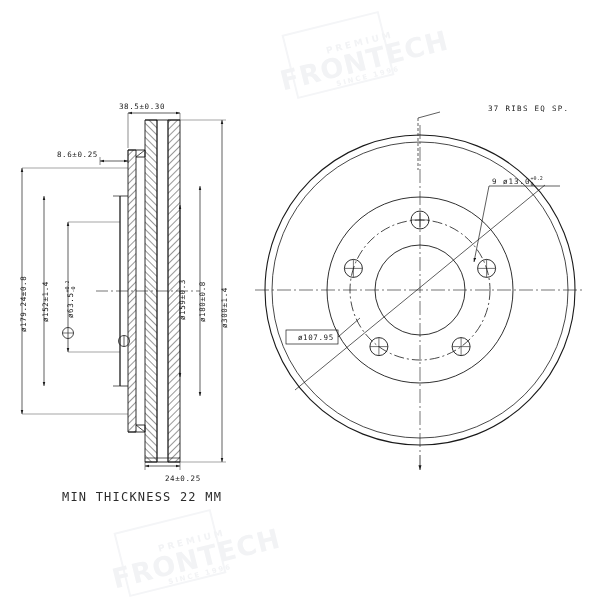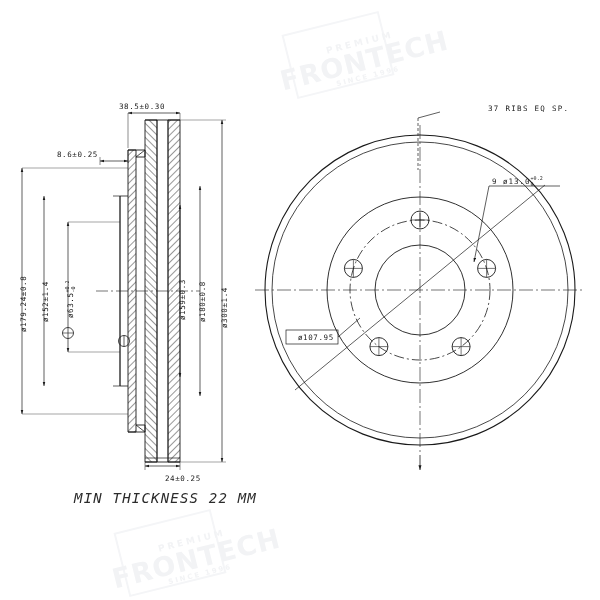--- a/index.html
+++ b/index.html
@@ -77,28 +77,27 @@
     font-size: 5px;
     line-height: 5.5px;
     vertical-align: middle;
     letter-spacing: 0;
     text-align: left;
   }
 
   
   #min-thickness {
     position: absolute;
-    left: 74px;
+    left: 62px;
     top: 490px;
     font-family: "DejaVu Sans Mono", monospace;
-    font-size: 14px;
+    font-size: 12px;
     letter-spacing: 1.2px;
     color: #2b2b2b;
     white-space: nowrap;
-    font-style: italic;
   }
 
   
   #part-number {
     position: absolute;
     left: 32px;
     top: 521px;
     font-family: "DejaVu Sans", sans-serif;
     font-weight: bold;
     font-size: 47px;

